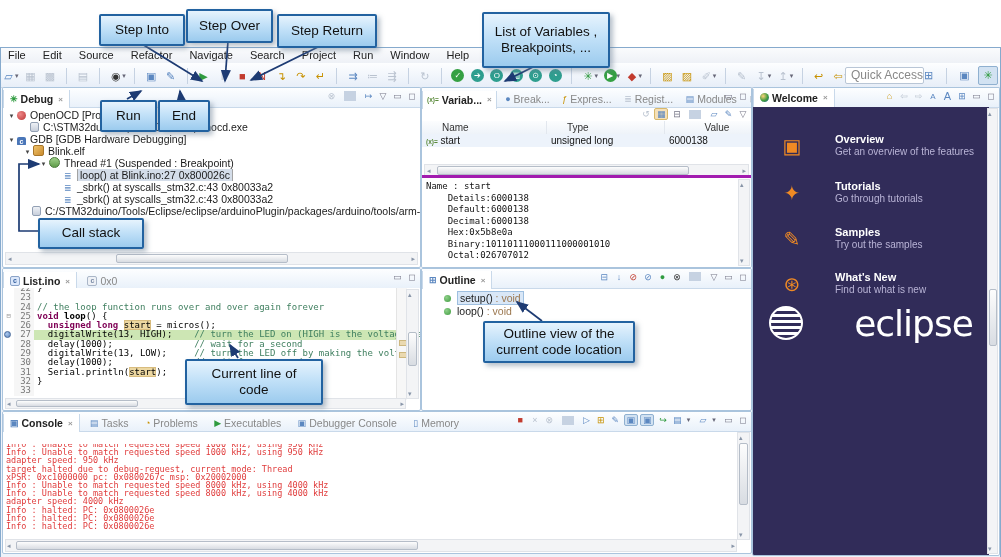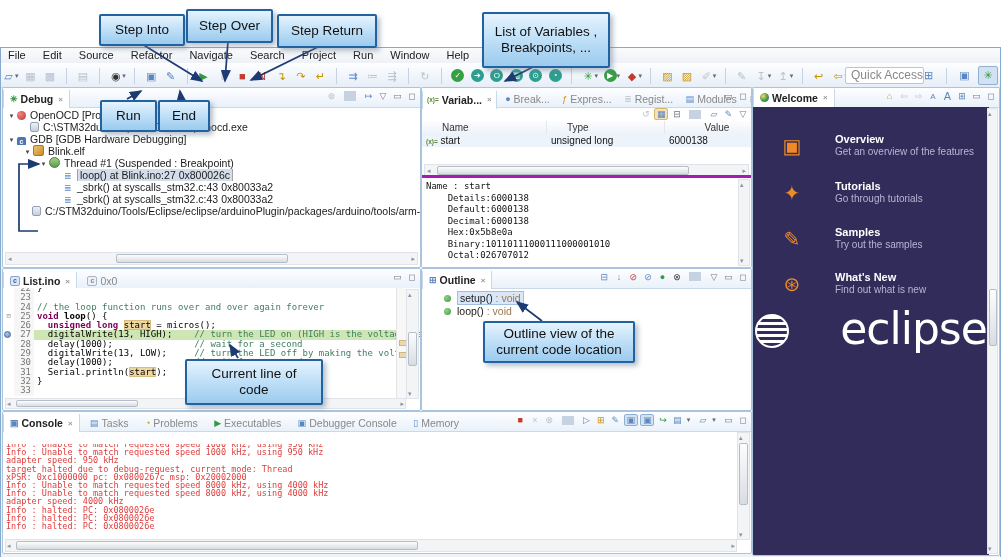--- a/index.html
+++ b/index.html
@@ -84,21 +84,21 @@
   
   .wbody{position:absolute;left:0;top:19px;right:10px;bottom:0;background:#312c59;}
   .witem{position:absolute;left:24px;}
   .wic{position:absolute;left:0;top:0;width:30px;height:26px;color:#f08a24;font-size:20px;text-align:center;line-height:26px;}
   .wtxt{position:absolute;left:58px;top:0;width:160px;}
   .wtitle{font-size:11px;font-weight:bold;color:#fff;}
   .wsub{font-size:10px;color:#b9b4d6;margin-top:1px;}
   .elogo{position:absolute;left:0;right:0;top:196px;text-align:center;color:#fff;}
   .eball{display:inline-block;width:30px;height:30px;border-radius:50%;vertical-align:-4px;margin-right:8px;
     background:repeating-linear-gradient(#fff 0 3px,#312c59 3px 6px);border:2px solid #fff;}
-  .etext{font-family:"DejaVu Sans",sans-serif;font-size:44px;letter-spacing:-1px;margin-left:43px;}
+  .etext{font-family:"DejaVu Sans",sans-serif;font-size:36px;letter-spacing:-1px;margin-left:43px;}
 
   
   .co{position:absolute;display:flex;align-items:center;justify-content:center;text-align:center;
       border:2px solid #2262a0;border-radius:2px;color:#111;font-size:13.5px;line-height:1.2;
       background:linear-gradient(180deg,#e6f3fd 0%,#c2e1f8 45%,#9ccbee 100%);
       box-shadow:3px 3px 5px rgba(110,130,150,.5);z-index:40;}
   #overlay{position:absolute;left:0;top:0;z-index:35;pointer-events:none;}
 </style>
 </head>
 <body>
@@ -521,20 +521,23 @@
     </div>
   <div class="co" style="left:482px;top:12px;width:124px;height:52px;">
     <span><span>List of Variables ,</span><br><span>Breakpoints, ...</span></span>
   </div>
   <div class="co" style="left:100px;top:100px;width:53px;height:28px;">
       <span>Run</span>
     </div>
   <div class="co" style="left:158px;top:100px;width:48px;height:28px;">
       <span>End</span>
     </div>
+  <div class="co" style="left:38px;top:218px;width:102px;height:27px;">
+      <span>Call stack</span>
+    </div>
   <div class="co" style="left:185px;top:359px;width:134px;height:42px;">
     <span><span>Current line of</span><br><span>code</span></span>
   </div>
   <div class="co" style="left:483px;top:321px;width:148px;height:38px;">
     <span><span>Outline view of the</span><br><span>current code location</span></span>
   </div>
 
 </div>
 
 </body></html>

